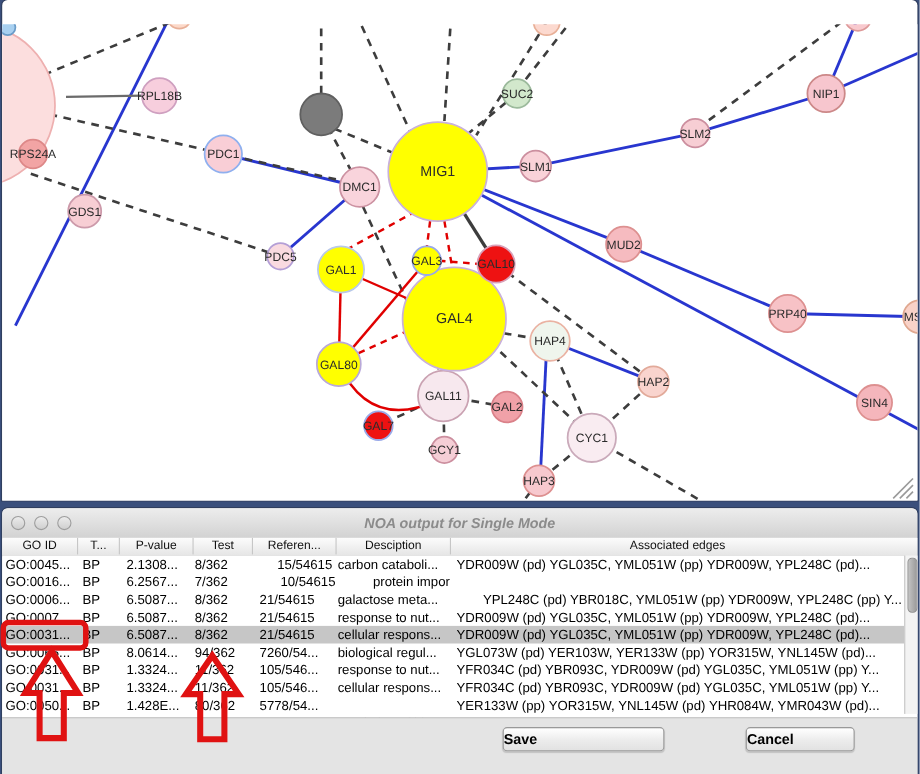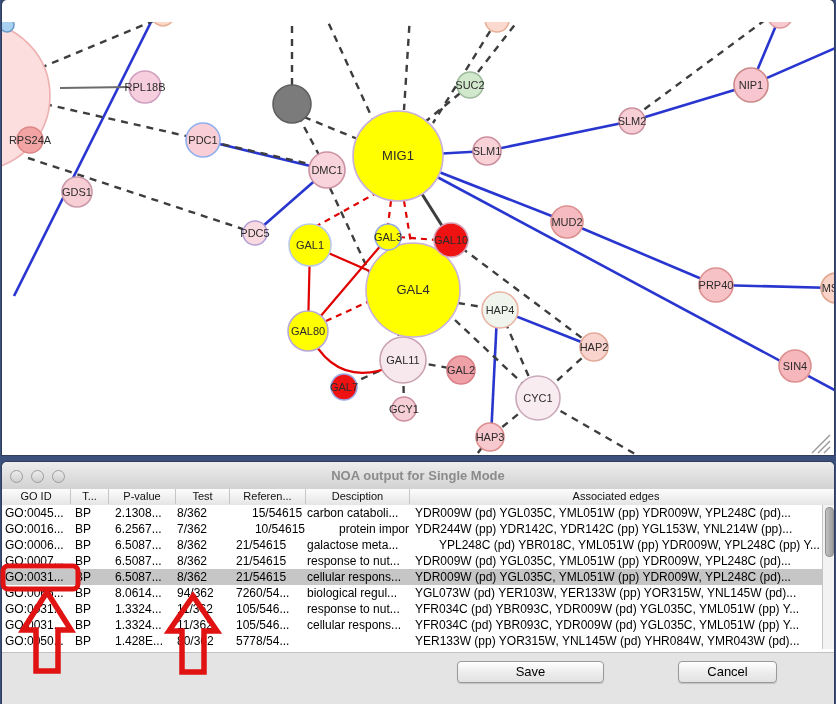--- a/index.html
+++ b/index.html
@@ -29,21 +29,21 @@
   .l-grn{background:radial-gradient(circle at 35% 30%,#b8f0b0,#46c84f 60%,#2da035);border:1px solid #37a23c;}
   .l-off{background:linear-gradient(#ececec,#cfcfcf);border:1.5px solid #9d9d9d;}
   .canvas{position:absolute;left:0;top:22px;right:0;bottom:0;background:#fff;overflow:hidden;}
   .canvas svg{position:absolute;left:-2px;top:-22px;}
   
   .win-noa{left:2px;top:462px;width:832px;height:242px;border-radius:5px 5px 0 0;
            box-shadow:0 0 0 1px rgba(40,50,70,.55);}
   .noa-titlebar{
     position:absolute;left:0;top:0;right:0;height:27px;
     background:linear-gradient(#ededed,#d2d2d2);
-    border-bottom:1px solid #a6a6a6;border-radius:5px 5px 0 0;
+    border-bottom:1px solid #a6a6a6;border-radius:5px 5px 0 0;font-style:italic;
   }
   .noa-titlebar .title{
     position:absolute;left:0;right:0;top:6px;text-align:center;
     font-size:13px;font-weight:700;color:#8b8b8b;
   }
   .noa-lights{position:absolute;left:8px;top:7px;}
   .thead{
     position:absolute;left:0;top:27px;right:0;height:16px;
     background:linear-gradient(#fcfcfc,#e5e5e5);
     border-bottom:1px solid #9f9f9f;
@@ -68,22 +68,23 @@
   .thumb{position:absolute;left:2px;top:2px;width:7px;height:48px;border-radius:4px;
          background:linear-gradient(90deg,#c2c2c2,#9c9c9c);border:1px solid #8f8f8f;}
   .tfoot{
     position:absolute;left:0;right:0;top:190px;bottom:0;
     background:#e4e4e4;border-top:1px solid #c2c2c2;
   }
   .btn{
     position:absolute;height:22px;box-sizing:border-box;
     background:linear-gradient(#ffffff,#ececec 55%,#e2e2e2);
     border:1px solid #999;border-radius:4px;
-    font-size:13px;color:#000;text-align:center;line-height:20px;
+    font-size:13px;color:#000;line-height:20px;
     box-shadow:0 1px 1px rgba(0,0,0,.15);
+    font-weight:bold;
   }
   .btn-save{left:455px;top:8px;width:147px;}
   .btn-cancel{left:676px;top:8px;width:99px;}
   
   .annot{position:absolute;left:0;top:0;z-index:60;pointer-events:none;}
 </style>
 </head>
 <body>
 
 <div class="win win-net">
@@ -241,21 +242,20 @@
         <div class="tcell" style="left: 305px; width: 102px;">carbon cataboli...</div>
         <div class="tcell" style="left: 413px; width: 407px;">YDR009W (pd) YGL035C, YML051W (pp) YDR009W, YPL248C (pd)...</div>
       </div>
       <div class="trow" style="top: 16px;">
         <div class="tcell" style="left: 3px; width: 65px;">GO:0016...</div>
         <div class="tcell" style="left: 73px; width: 33px;">BP</div>
         <div class="tcell" style="left: 113px; width: 60px;">6.2567...</div>
         <div class="tcell" style="left: 175px; width: 52px;">7/362</div>
         <div class="tcell" style="left: 234px; width: 69px; text-align: right;">10/54615</div>
         <div class="tcell" style="left: 305px; width: 102px; padding-left: 32px;">protein import i...</div>
-        <div class="tcell" style="left: 413px; width: 407px;">YDR244W (pp) YDR142C, YDR142C (pp) YGL153W, YNL214W (pp)...</div>
       </div>
       <div class="trow" style="top: 32px;">
         <div class="tcell" style="left: 3px; width: 65px;">GO:0006...</div>
         <div class="tcell" style="left: 73px; width: 33px;">BP</div>
         <div class="tcell" style="left: 113px; width: 60px;">6.5087...</div>
         <div class="tcell" style="left: 175px; width: 52px;">8/362</div>
         <div class="tcell" style="left: 234px; width: 69px;">21/54615</div>
         <div class="tcell" style="left: 305px; width: 102px;">galactose meta...</div>
         <div class="tcell" style="left: 437px; width: 407px;">YPL248C (pd) YBR018C, YML051W (pp) YDR009W, YPL248C (pp) Y...</div>
       </div>

